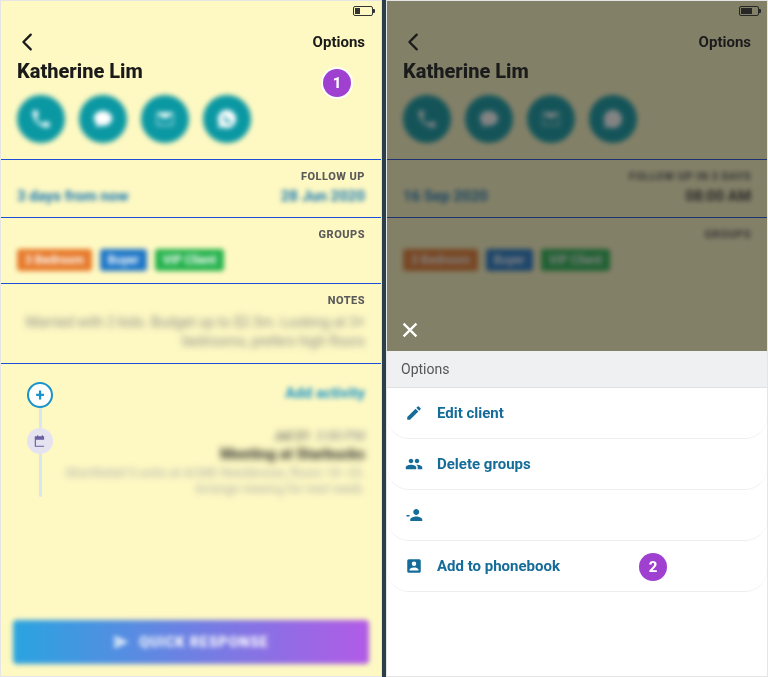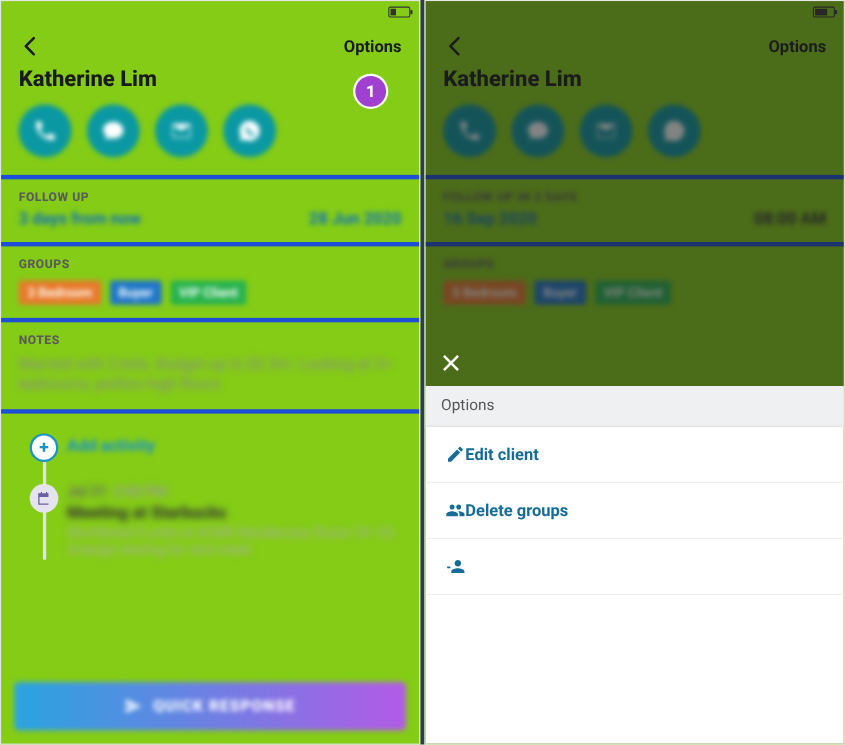--- a/index.html
+++ b/index.html
@@ -1,30 +1,30 @@
 <!DOCTYPE html>
 <html><head>
 <meta charset="utf-8">
 <style>
   * { box-sizing: border-box; margin: 0; padding: 0; }
   body { font-family: -apple-system, BlinkMacSystemFont, "Segoe UI", Roboto, Arial, sans-serif; background: #fff; width: 768px; height: 677px; overflow: hidden; display: flex; }
-  .pane { width: 50%; height: 100%; position: relative; background: #84cc16; border: 1px solid #e5e5e5; }
+  .pane { width: 50%; height: 100%; position: relative; background: #fef9c3; border: 1px solid #e5e5e5; }
   .sep { width: 4px; background: #2a3f49; height: 100%; }
   .status-bar { height: 20px; display: flex; justify-content: flex-end; align-items: center; padding: 0 8px; font-size: 11px; }
   .battery { width: 20px; height: 10px; border: 1px solid #333; border-radius: 2px; position: relative; }
   .battery::after { content:""; position:absolute; right:-3px; top:2px; width:2px; height:4px; background:#333; border-radius:0 1px 1px 0; }
   .battery-fill { position:absolute; left:1px; top:1px; bottom:1px; width:30%; background:#333; }
   .topbar { display:flex; justify-content:space-between; align-items:center; padding: 10px 16px 6px; }
   .back { width: 22px; height: 22px; }
   .options-link { font-weight:700; font-size:15px; color:#1a1a1a; }
   .title { font-size: 20px; font-weight: 800; padding: 0 16px 12px; color:#1a1a1a; }
   .action-row { display:flex; gap:14px; padding: 0 16px 16px; }
   .circle-btn { width:48px; height:48px; border-radius:50%; background:#0a98a3; display:flex; align-items:center; justify-content:center; }
   .circle-btn svg { width:22px; height:22px; fill:#fff; }
-  .section { border-top: 4px solid #1d4ed8; padding: 10px 16px 12px; }
+  .section { border-top: 1px solid #1d4ed8; padding: 10px 16px 12px; text-align: right; }
   .section-label { font-size:11px; font-weight:800; letter-spacing:0.5px; color:#5a5a5a; text-transform:uppercase; }
   .followup-row { display:flex; justify-content:space-between; align-items:center; margin-top:4px; }
   .followup-left { color:#1274b5; font-weight:700; font-size:15px; }
   .followup-right { color:#1274b5; font-weight:700; font-size:15px; }
   .chips { display:flex; gap:8px; margin-top:8px; }
   .chip { font-size:12px; color:#fff; padding:4px 8px; border-radius:3px; font-weight:600; }
   .chip-orange { background:#e77a2c; }
   .chip-blue { background:#1f77c8; }
   .chip-green { background:#27b34f; }
   .notes-text { color:#888; font-size:14px; margin-top:6px; line-height:1.35; }
@@ -42,21 +42,21 @@
   .tl-desc { color:#aaa; font-size:12.5px; margin-top:2px; line-height:1.3; }
   .quick-bar { position:absolute; left:12px; right:12px; bottom:12px; height:44px; background:linear-gradient(90deg,#2aa4e0,#b25be6); border-radius:4px; display:flex; align-items:center; justify-content:center; gap:10px; color:#fff; font-weight:800; letter-spacing:1px; font-size:14px; }
   .blur { filter: blur(2.5px); }
   .blur-heavy { filter: blur(3.5px); }
 
   .dim-overlay { position:absolute; inset:0; background:rgba(30,30,30,0.55); }
   .close-x { position:absolute; left:12px; top:318px; color:#fff; z-index:5; }
   .close-x svg { width:22px; height:22px; stroke:#fff; stroke-width:2.5; }
   .sheet { position:absolute; left:0; right:0; bottom:0; top:350px; background:#fff; z-index:4; }
   .sheet-header { background:#eef0f2; color:#555; font-size:14px; padding:10px 14px; border-bottom:1px solid #e1e1e1; }
-  .sheet-item { display:flex; align-items:center; padding:16px 18px; border-bottom:1px solid #eee; color:#156c99; font-weight:700; font-size:15px; position:relative; }
+  .sheet-item { display:flex; align-items:center; gap:14px; padding:16px 18px; border-bottom:1px solid #eee; color:#156c99; font-weight:700; font-size:15px; position:relative;border-radius:22px; }
   .sheet-item svg { width:18px; height:18px; fill:#156c99; flex-shrink:0; }
   .sheet-item.del svg { fill:#156c99; }
 
   .marker { position:absolute; width:28px; height:28px; border-radius:50%; background:#a040d0; color:#fff; display:flex; align-items:center; justify-content:center; font-weight:800; font-size:15px; box-shadow:0 0 0 2px #fff; z-index:20; }
 
   
   .pane2-content { position:absolute; inset:0; }
 </style>
 </head>
 <body>
@@ -225,15 +225,22 @@
         </svg>
       <span>Delete groups</span>
     </div>
 
     <div class="sheet-item">
       <svg viewBox="0 0 24 24">
           <path d="M15 12c2.2 0 4-1.8 4-4s-1.8-4-4-4-4 1.8-4 4 1.8 4 4 4zm-9 0H2v2h4v-2zm9 2c-2.7 0-8 1.3-8 4v2h16v-2c0-2.7-5.3-4-8-4z"></path>
         </svg>
     </div>
 
+    <div class="sheet-item">
+      <svg viewBox="0 0 24 24">
+          <path d="M5 3h14a2 2 0 0 1 2 2v14a2 2 0 0 1-2 2H5a2 2 0 0 1-2-2V5a2 2 0 0 1 2-2zm7 3a3 3 0 1 0 0 6 3 3 0 0 0 0-6zm-6 12h12v-1c0-2-4-3.1-6-3.1S6 15 6 17v1z"></path>
+        </svg>
+      <span>Add to phonebook</span>
+      <div class="marker" style="position:absolute; right:100px; top:12px;">2</div>
+    </div>
 
   </div>
 </div>
 
 </body></html>

